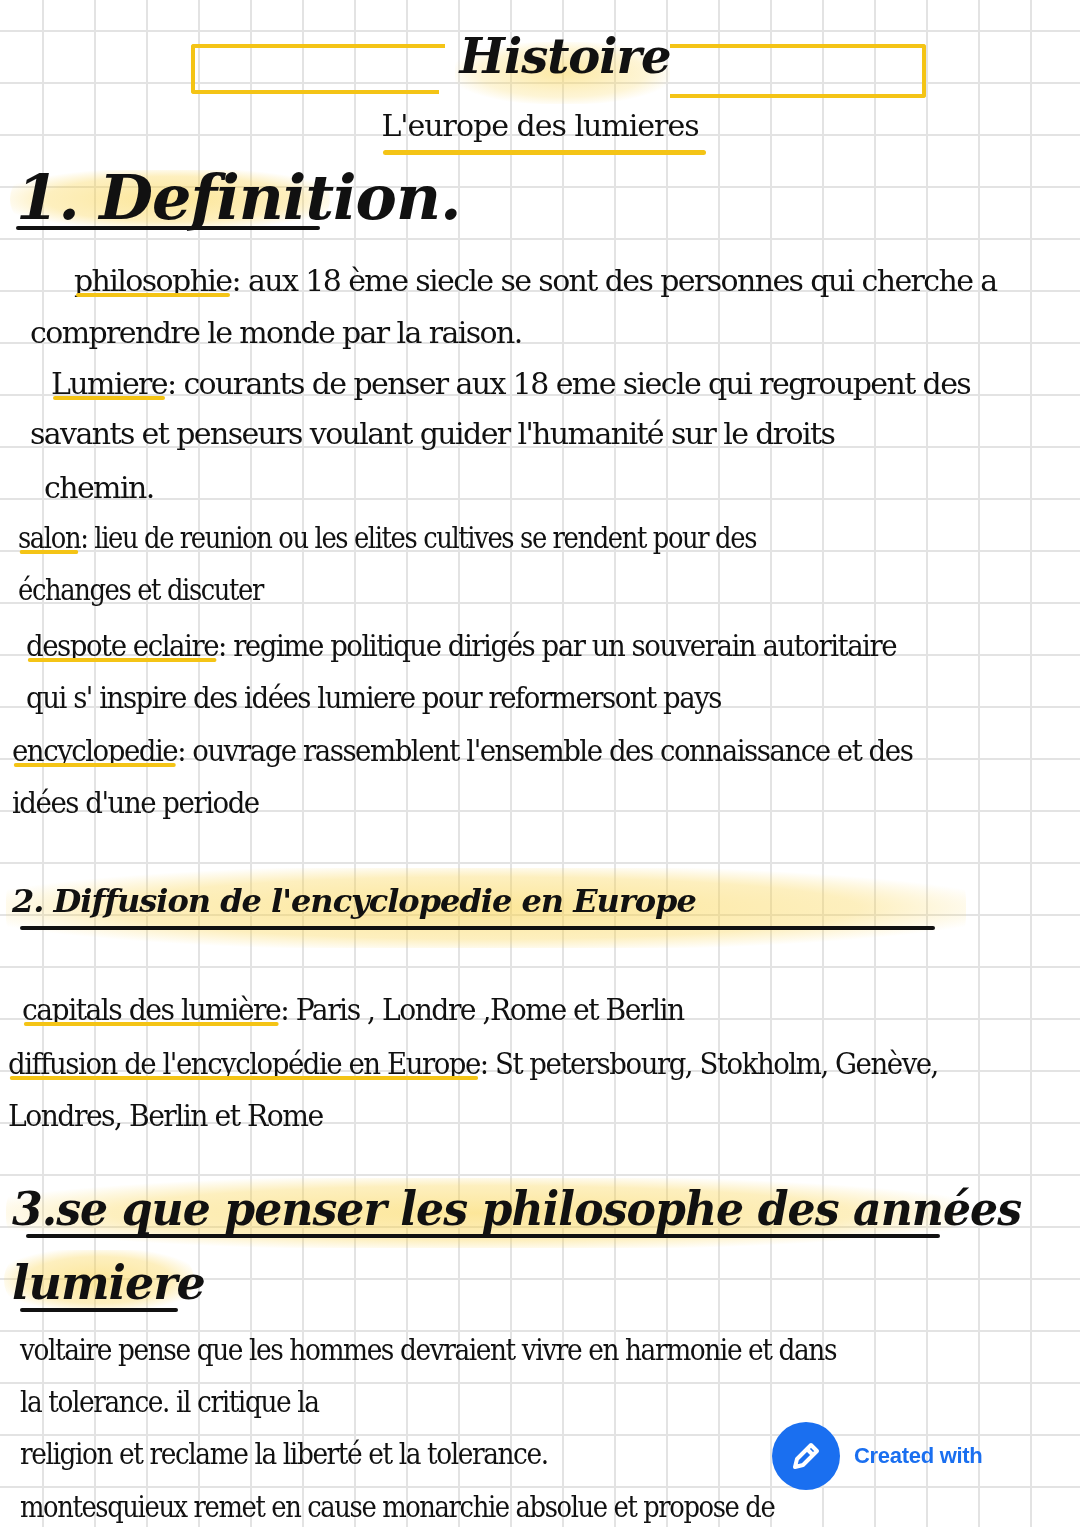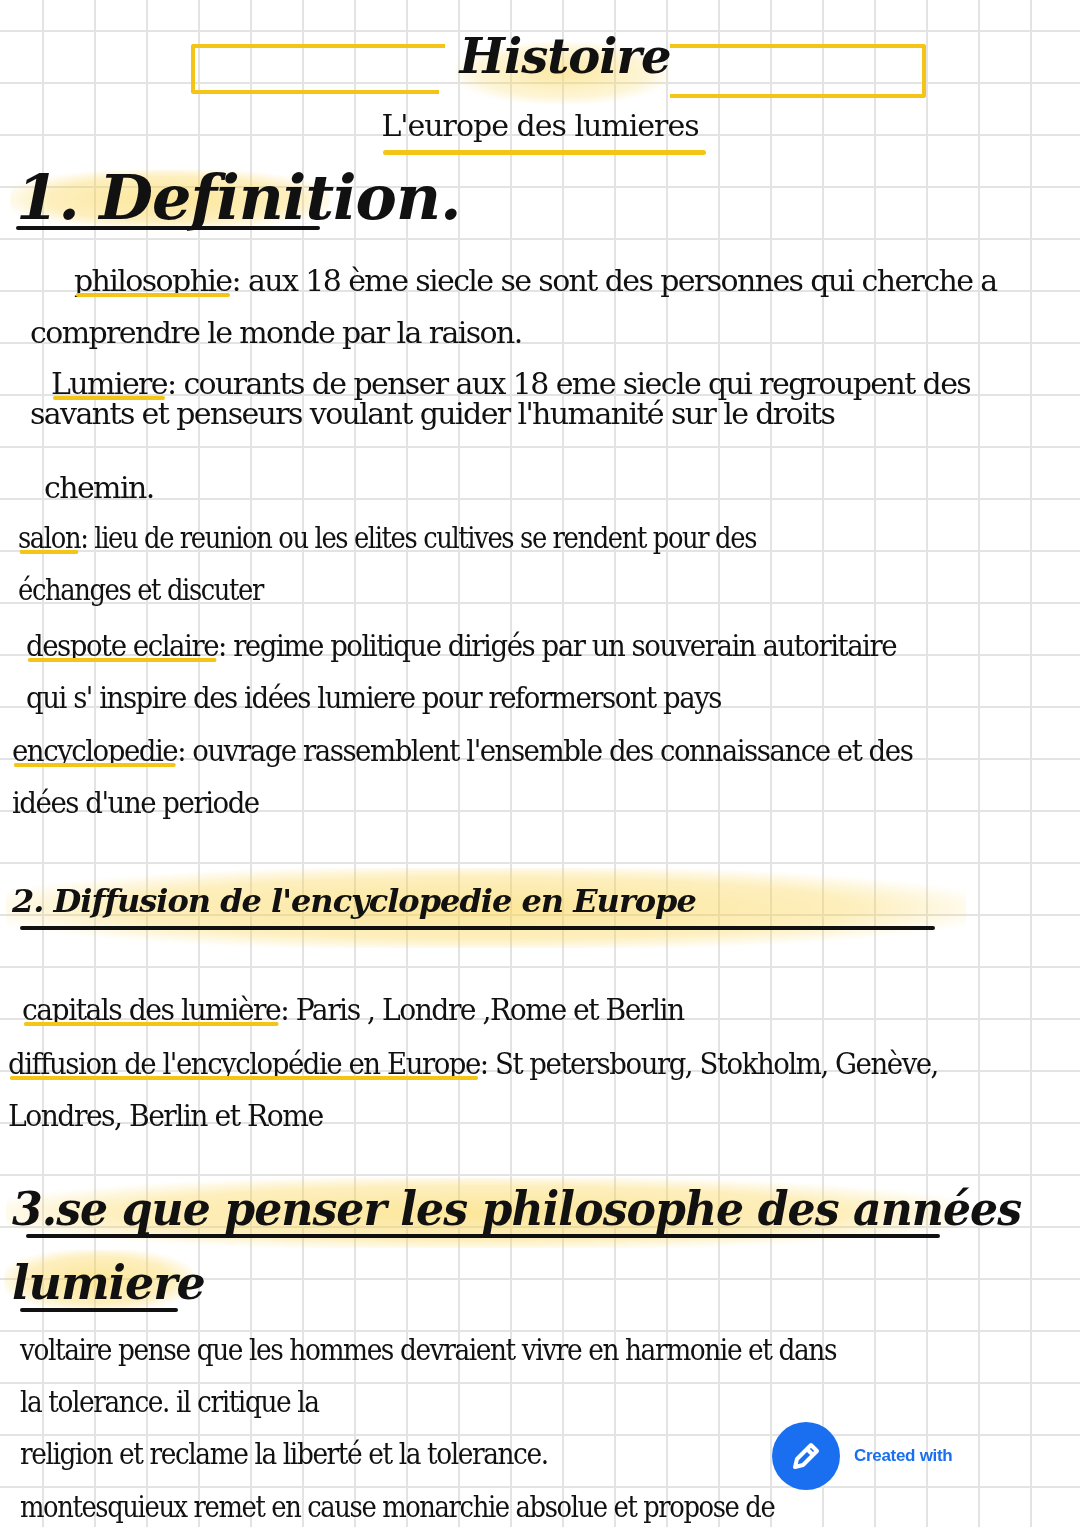--- a/index.html
+++ b/index.html
@@ -95,41 +95,41 @@
     
     .badge {
       left: 772px; top: 1420px; width: 272px; height: 72px;
       display: flex; align-items: center;
     }
     .badge-circle {
       width: 68px; height: 68px; border-radius: 50%; background: #1a6ff0;
       display: flex; align-items: center; justify-content: center; flex: 0 0 68px;
     }
     .badge-text { margin-left: 14px; color: #1a6ff0; font-family: "Liberation Sans", sans-serif; }
-    .badge-small { font-size: 17px; font-weight: bold; line-height: 18px; letter-spacing: -0.3px; }
+    .badge-small { font-size: 22px; font-weight: bold; line-height: 18px; letter-spacing: -0.3px; }
     .badge-big { font-size: 42px; font-weight: bold; line-height: 42px; letter-spacing: -0.5px; }
   </style>
 </head>
 <body>
 
 <div class="abs frame-left"></div>
 <div class="abs frame-right"></div>
 <div class="abs title-splash"></div>
 <div class="abs title">Histoire</div>
 <div class="abs subtitle">L'europe des lumieres</div>
 <div class="abs subtitle-underline"></div>
 
 <div class="abs heading-bg h1-bg"></div>
 <div class="abs heading h1">1. Definition.</div>
 <div class="abs heading-rule h1-rule"></div>
 
 <div class="abs line" style="left:30px; top:261px;margin-left:44px;"><span class="term">philosophie</span><span>: aux 18 ème siecle se sont des personnes qui cherche a</span></div>
 <div class="abs line" style="left:30px; top:313px;">comprendre le monde par la raison.</div>
 <div class="abs line" style="left:15px; top:364px;margin-left:36px;"><span class="term">Lumiere</span><span>: courants de penser aux 18 eme siecle qui regroupent des</span></div>
-<div class="abs line" style="left:30px; top:394px;">savants et penseurs voulant guider l'humanité sur le droits</div>
+<div class="abs line" style="left:30px; top:414px;">savants et penseurs voulant guider l'humanité sur le droits</div>
 <div class="abs line" style="left:44px; top:468px;">chemin.</div>
 <div class="abs line" style="left:18px; top:518px; transform:scaleX(0.86);"><span class="term">salon</span><span>: lieu de reunion ou les elites cultives se rendent pour des</span></div>
 <div class="abs line" style="left:18px; top:570px; transform:scaleX(0.86);">échanges et discuter</div>
 <div class="abs line" style="left:26px; top:626px; transform:scaleX(0.92);"><span class="term">despote eclaire</span><span>: regime politique dirigés par un  souverain autoritaire</span></div>
 <div class="abs line" style="left:26px; top:678px; transform:scaleX(0.92);">qui s' inspire des idées lumiere pour reformersont pays</div>
 <div class="abs line" style="left:12px; top:731px; transform:scaleX(0.92);"><span class="term">encyclopedie</span><span>: ouvrage rassemblent l'ensemble des connaissance et des</span></div>
 <div class="abs line" style="left:12px; top:783px; transform:scaleX(0.92);">idées d'une periode</div>
 
 <div class="abs heading-bg h2-bg"></div>
 <div class="abs heading h2">2. Diffusion de l'encyclopedie en Europe</div>

